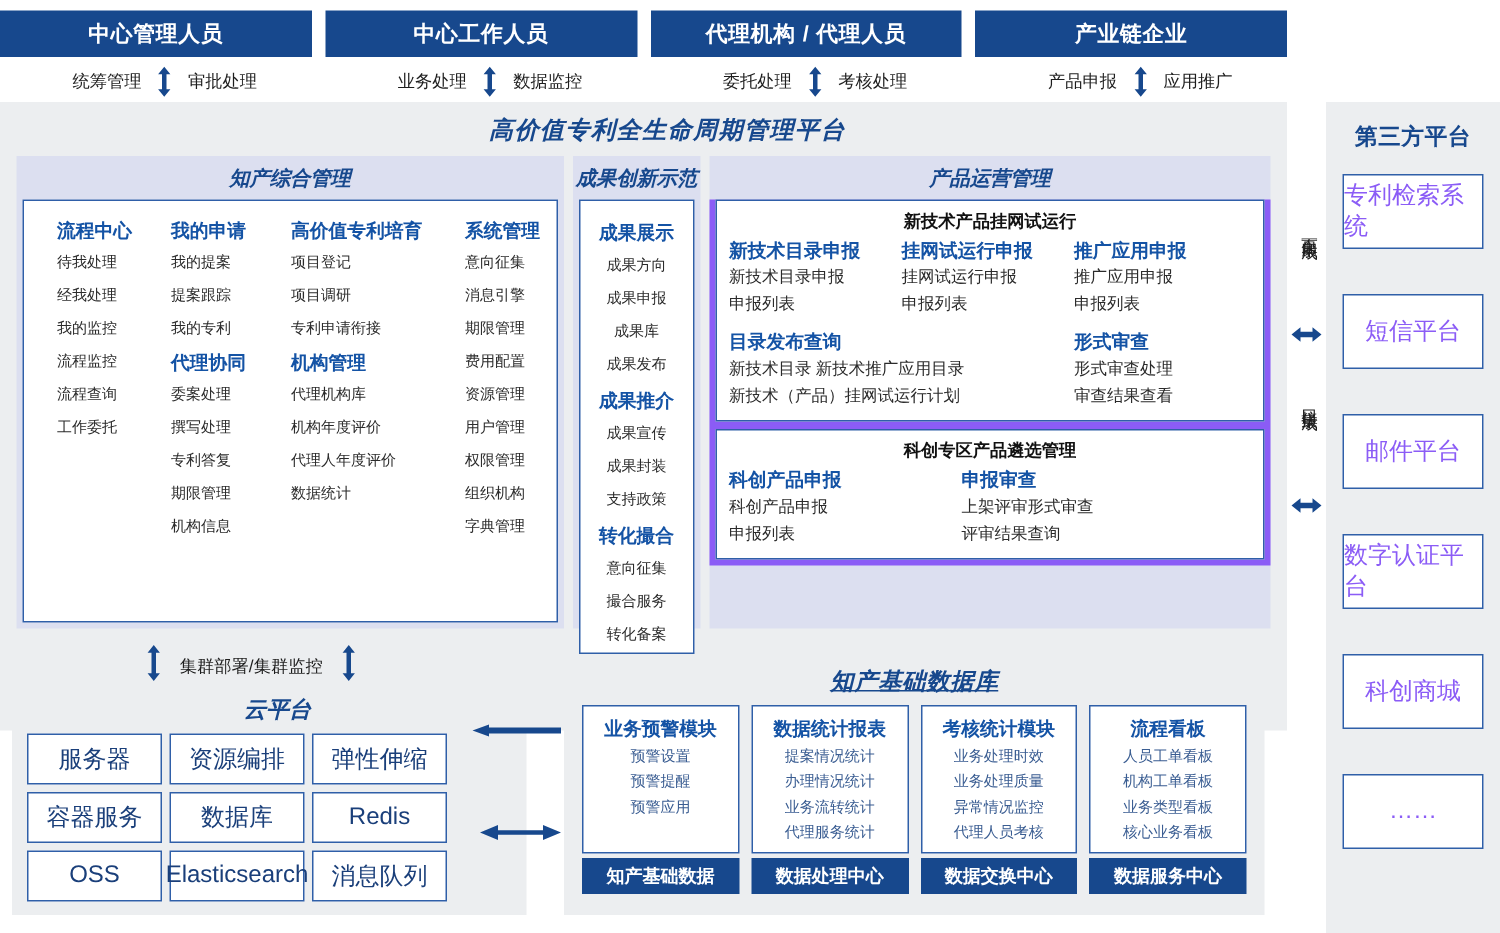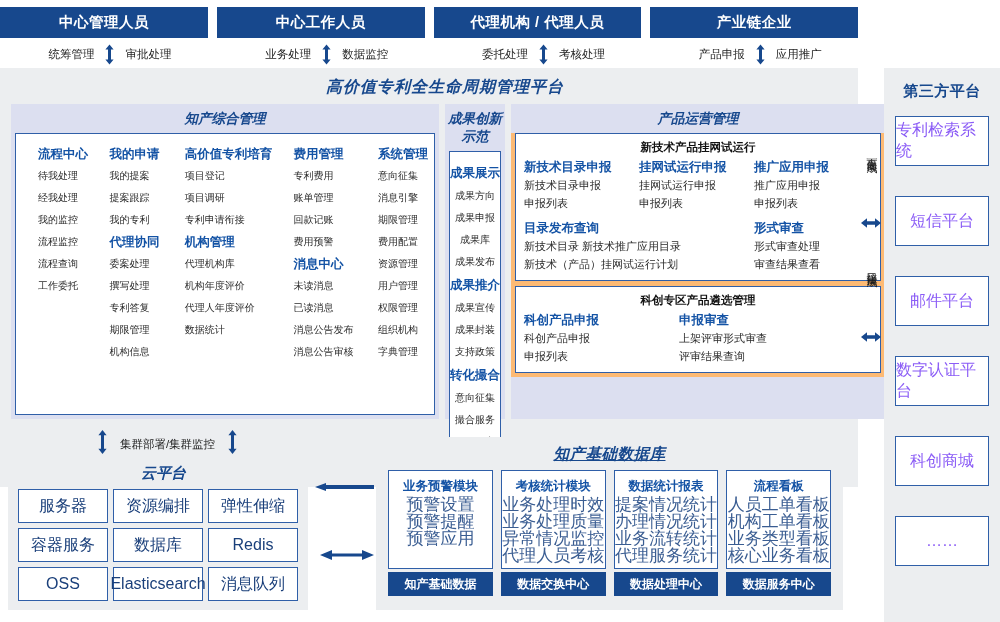--- a/index.html
+++ b/index.html
@@ -29,21 +29,21 @@
   .vdbl { width: 11px; height: 21px; position: relative; flex: 0 0 11px; }
   .vdbl svg { display: block; }
 
   
   .platform { position: absolute; left: 0; top: 68px; width: 858px; height: 419px;
               background: #eceef0; padding-left: 32px; }
   .platform-title { text-align: center; font-size: 16px; font-weight: bold;
                     font-style: italic; color: #17488d; padding-top: 9px; letter-spacing: 1px; }
 
   .cols { position: absolute; left: 11px; top: 36px; width: 836px; height: 315px;
-          display: flex; gap: 6px; }
+          display: flex; gap: 6px; font-family: Liberation Serif, serif; }
   .colgrp { background: #dcdff0; display: flex; flex-direction: column; }
   .colgrp.g1 { width: 428px; }
   .colgrp.g2 { width: 100px; }
   .colgrp.g3 { flex: 1; }
   .grp-title { text-align: center; font-size: 13.5px; font-weight: bold;
                font-style: italic; color: #17488d; padding: 6px 0 5px; }
   .grp-body { flex: 1; background: #ffffff; border: 1.3px solid #2f5fa8;
               margin: 0 4px 4px 4px; }
 
   
@@ -55,21 +55,21 @@
         white-space: nowrap; }
   .it { font-size: 10px; color: #2b2b2b; line-height: 22px; white-space: nowrap; }
 
   
   .achv { padding: 9px 0 0 0; text-align: center; }
   .achv .hd { line-height: 24px; }
   .achv .it { line-height: 22px; }
 
   
   .prod-body { display: flex; flex-direction: column; gap: 5px;
-               background: #fdba74; padding: 0 4px 4px 4px; border: 0; margin: 0; }
+               background: #8b5cf6; padding: 0 4px 4px 4px; border: 0; margin: 0; }
   .pbox { background: #ffffff; border: 1.3px solid #2f5fa8; padding: 5px 8px 7px 8px; }
   .pbox-title { text-align: center; font-size: 11.5px; font-weight: bold;
                 color: #111; padding: 1px 0 4px; }
   .prow { display: flex; }
   .pcol .hd2 { font-size: 12.5px; font-weight: bold; color: #1453a5; line-height: 17px; }
   .pcol .it2 { font-size: 11px; color: #2b2b2b; line-height: 18px; white-space: nowrap; }
   .gap6 { height: 8px; }
 
   
   .integ { position: absolute; left: 858px; top: 68px; width: 26px; height: 362px; }
@@ -87,21 +87,21 @@
   .third-item { height: 50px; border: 1.3px solid #2f5fa8; background: #fff;
                 display: flex; align-items: center; justify-content: center;
                 font-size: 16px; color: #8b5cf6; margin-bottom: 30px; }
 
   
   .cluster { position: absolute; left: 60px; top: 430px; width: 215px; height: 28px;
              display: flex; align-items: center; justify-content: center; gap: 12px; }
   .cluster .lbl { font-size: 11.5px; color: #1d1d1d; white-space: nowrap; }
 
   
-  .cloud { position: absolute; left: 8px; top: 458px; width: 300px; height: 152px;
+  .cloud { position: absolute; left: 8px; top: 458px; width: 343px; height: 152px;
            background: #eceef0; padding-left: 11px; }
   .cloud-title { text-align: center; font-size: 15px; font-weight: bold;
                  font-style: italic; color: #17488d; padding-top: 6px; }
   .cloud-grid { position: absolute; left: 10px; top: 31px; width: 280px;
                 display: flex; flex-wrap: wrap; gap: 5px; }
   .cloud-cell { width: 90px; height: 34px; border: 1.3px solid #2f5fa8; background: #fff;
                 display: flex; align-items: center; justify-content: center;
                 font-size: 16px; color: #1a3f7a; }
 
   
@@ -111,21 +111,21 @@
   .kdb { position: absolute; left: 376px; top: 437px; width: 467px; height: 173px;
          background: #eceef0; }
   .kdb-title { text-align: center; font-size: 15.5px; font-weight: bold;
                font-style: italic; color: #17488d; padding-top: 7px; letter-spacing: .5px; text-decoration: underline; }
   .kdb-cols { position: absolute; left: 12px; top: 33px; width: 443px;
               display: flex; gap: 8px; }
   .kcol { flex: 1; display: flex; flex-direction: column; }
   .kcard { border: 1.3px solid #2f5fa8; background: #fff; height: 99px;
            padding-top: 5px; text-align: center; }
   .kcard .khd { font-size: 12.5px; font-weight: bold; color: #1453a5; line-height: 20px; }
-  .kcard .kit { font-size: 17px; color: #3a5d92; line-height: 17px; }
+  .kcard .kit { font-size: 10px; color: #3a5d92; line-height: 17px; }
   .kfoot { margin-top: 3px; height: 24px; background: #17488d; color: #fff;
            display: flex; align-items: center; justify-content: center;
            font-size: 12px; font-weight: bold; }
 </style>
 </head>
 <body>
 
 <div id="root">
 
   <div class="roles" id="roles">
@@ -205,32 +205,20 @@
               <div class="imcol c3">
                 <div class="hd">高价值专利培育</div>
                 <div class="it">项目登记</div>
                 <div class="it">项目调研</div>
                 <div class="it">专利申请衔接</div>
                 <div class="hd">机构管理</div>
                 <div class="it">代理机构库</div>
                 <div class="it">机构年度评价</div>
                 <div class="it">代理人年度评价</div>
                 <div class="it">数据统计</div>
-              </div>
-              <div class="imcol c4">
-                <div class="hd">费用管理</div>
-                <div class="it">专利费用</div>
-                <div class="it">账单管理</div>
-                <div class="it">回款记账</div>
-                <div class="it">费用预警</div>
-                <div class="hd">消息中心</div>
-                <div class="it">未读消息</div>
-                <div class="it">已读消息</div>
-                <div class="it">消息公告发布</div>
-                <div class="it">消息公告审核</div>
               </div>
               <div class="imcol c5">
                 <div class="hd">系统管理</div>
                 <div class="it">意向征集</div>
                 <div class="it">消息引擎</div>
                 <div class="it">期限管理</div>
                 <div class="it">费用配置</div>
                 <div class="it">资源管理</div>
                 <div class="it">用户管理</div>
                 <div class="it">权限管理</div>
@@ -391,37 +379,37 @@
           <div class="kcard">
             <div class="khd">业务预警模块</div>
             <div class="kit">预警设置</div>
             <div class="kit">预警提醒</div>
             <div class="kit">预警应用</div>
           </div>
           <div class="kfoot">知产基础数据</div>
         </div>
         <div class="kcol">
           <div class="kcard">
+            <div class="khd">数据统计报表</div>
+            <div class="kit">提案情况统计</div>
+            <div class="kit">办理情况统计</div>
+            <div class="kit">业务流转统计</div>
+            <div class="kit">代理服务统计</div>
+          </div>
+          <div class="kfoot">数据处理中心</div>
+        </div>
+        <div class="kcol">
+          <div class="kcard">
             <div class="khd">考核统计模块</div>
             <div class="kit">业务处理时效</div>
             <div class="kit">业务处理质量</div>
             <div class="kit">异常情况监控</div>
             <div class="kit">代理人员考核</div>
           </div>
           <div class="kfoot">数据交换中心</div>
-        </div>
-        <div class="kcol">
-          <div class="kcard">
-            <div class="khd">数据统计报表</div>
-            <div class="kit">提案情况统计</div>
-            <div class="kit">办理情况统计</div>
-            <div class="kit">业务流转统计</div>
-            <div class="kit">代理服务统计</div>
-          </div>
-          <div class="kfoot">数据处理中心</div>
         </div>
         <div class="kcol">
           <div class="kcard">
             <div class="khd">流程看板</div>
             <div class="kit">人员工单看板</div>
             <div class="kit">机构工单看板</div>
             <div class="kit">业务类型看板</div>
             <div class="kit">核心业务看板</div>
           </div>
           <div class="kfoot">数据服务中心</div>

